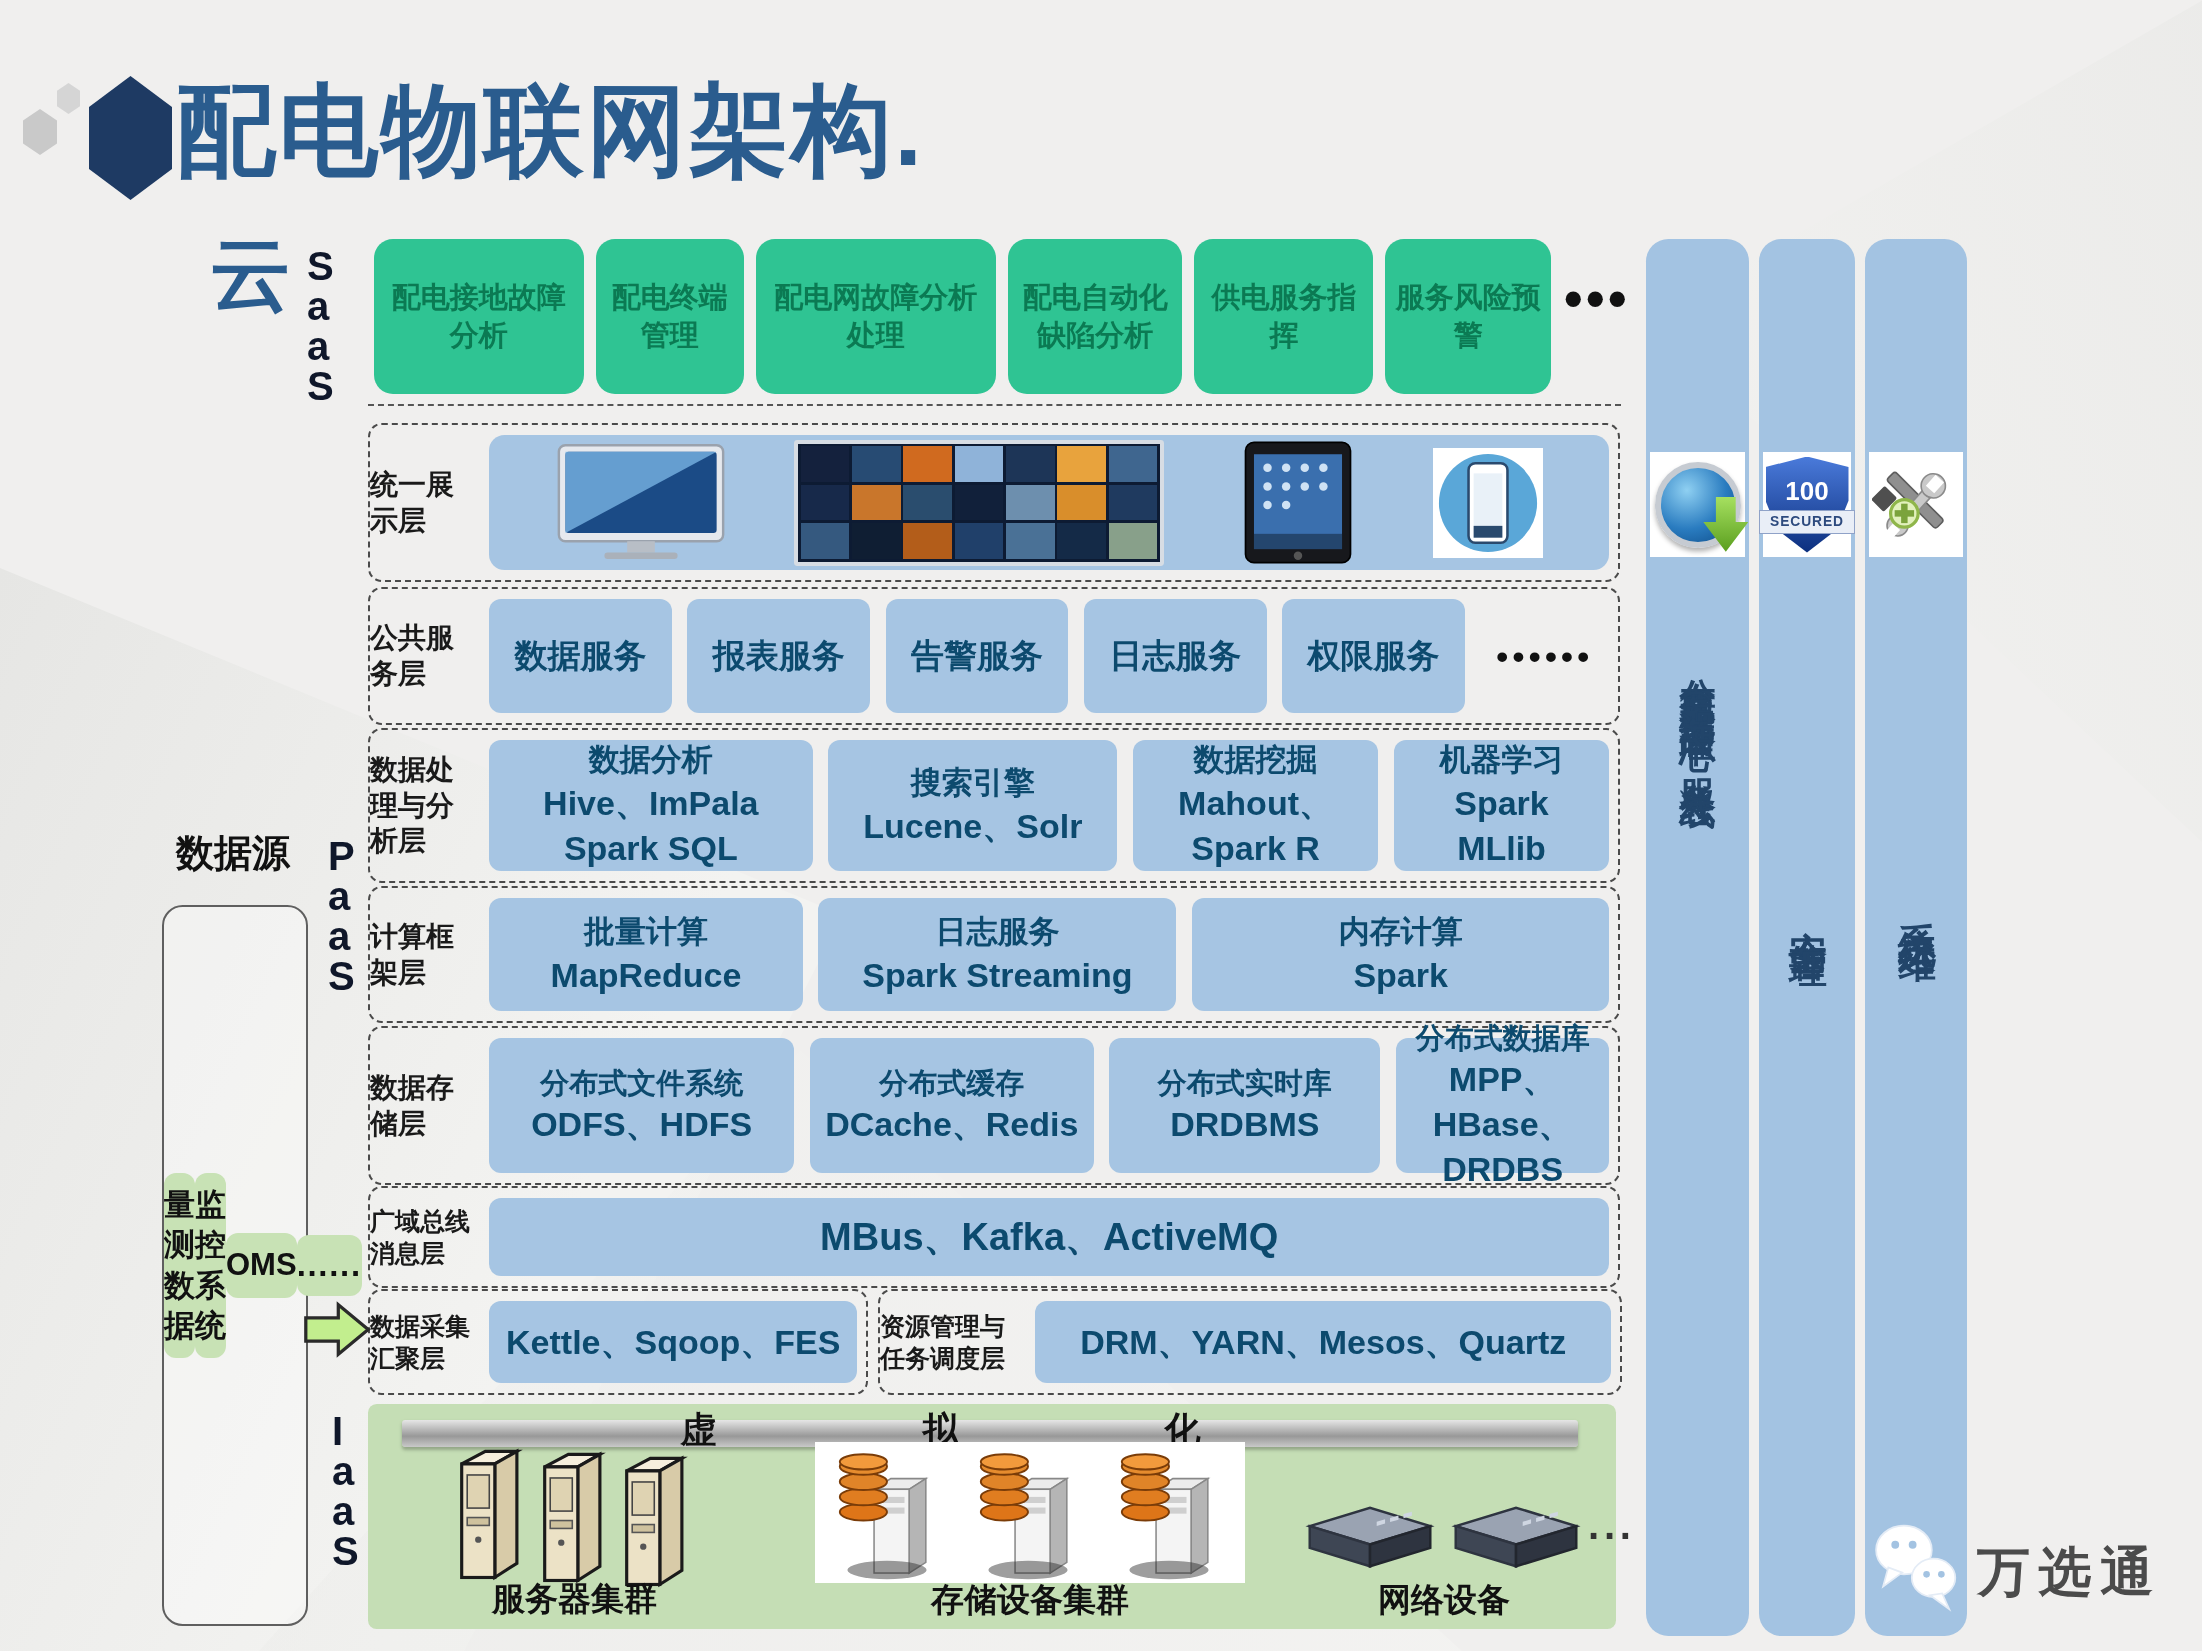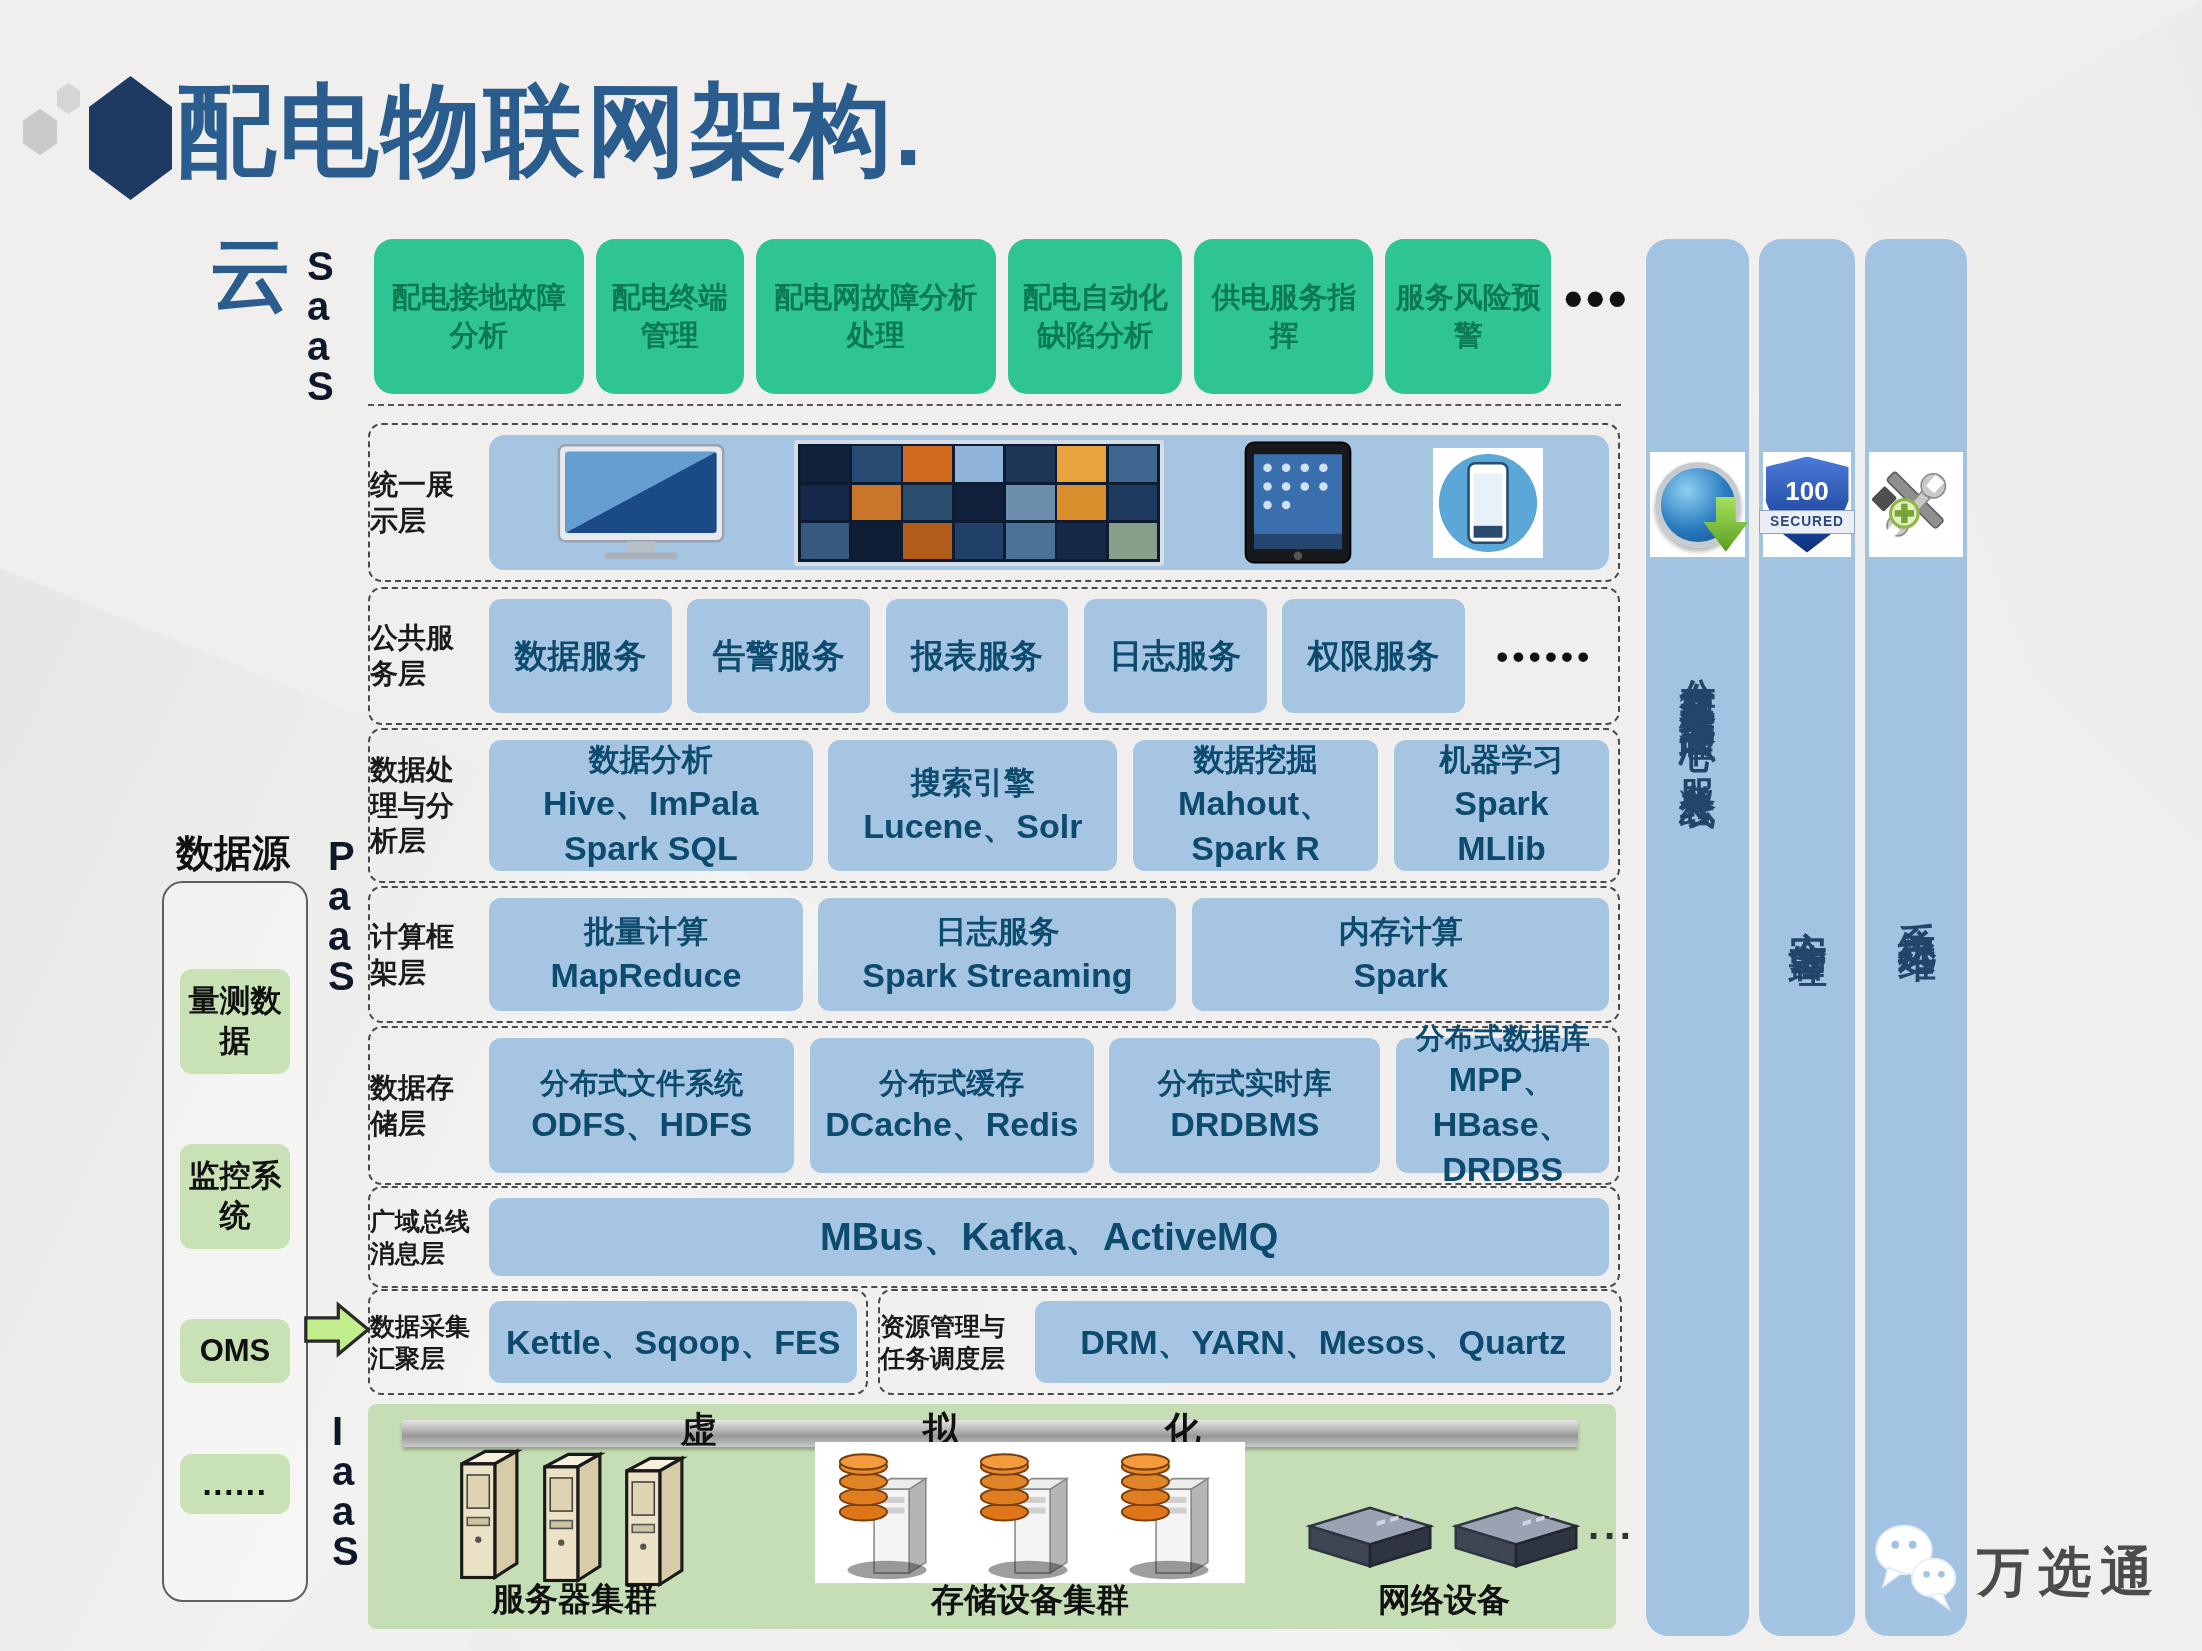--- a/index.html
+++ b/index.html
@@ -56,22 +56,22 @@
   .iaas-panel{left:368px;top:1404px;width:1248px;height:225px;background:#c5deb5;border-radius:8.6px;}
   .virt-bar{position:absolute;left:34px;right:38px;top:15.5px;height:27.5px;border-radius:3.4px;
     background:linear-gradient(#e6e6e6,#989898 60%,#c9c9c9);box-shadow:0 2.6px 3.4px rgba(0,0,0,.25);}
   .virt-text{position:absolute;top:1.7px;left:50%;transform:translateX(-50%);white-space:nowrap;
     font-size:36px;font-weight:700;color:#111;letter-spacing:206px;padding-left:103px;}
   .iaas-group{position:absolute;text-align:center;}
   .iaas-label{position:absolute;bottom:0;left:0;width:100%;font-size:33px;font-weight:700;color:#111;}
   .iaas-dots{left:1588px;top:1514px;font-size:40px;font-weight:700;color:#333;letter-spacing:2.6px;}
   
   .ds-title{left:176px;top:828px;font-size:38px;font-weight:700;color:#111;}
-  .ds-box{left:162px;top:881px;width:146px;height:721px;border:2.6px solid #5f5f5f;border-radius:20.6px;
-    background:rgba(255,255,255,.35);display:flex;flex-direction:column;align-items:center;
+  .ds-box{left:162px;top:905px;width:146px;height:721px;border:2.6px solid #5f5f5f;border-radius:20.6px;
+    background:rgba(255,255,255,.35);display:flex;flex-direction:row;align-items:center;
     justify-content:space-evenly;box-sizing:border-box;padding:15.5px 0;}
   .ds-item{width:110px;background:#c8e2b5;border-radius:12px;font-size:31px;font-weight:700;color:#111;
     text-align:center;padding:12px 0;line-height:1.3;}
   .ds-item.dots{font-size:33px;letter-spacing:1.7px;padding:8.6px 0;}
   
   .pillar{position:absolute;top:239px;height:1397px;background:#a3c3e2;border-radius:22.4px;}
   .pillar-iconbox{position:absolute;left:4.3px;right:4.3px;top:213px;height:105px;background:#fff;
     display:flex;align-items:center;justify-content:center;}
   .pillar-label{position:absolute;left:50%;transform:translateX(-50%);writing-mode:vertical-rl;
     text-orientation:upright;font-size:38px;font-weight:700;color:#22456a;letter-spacing:6.9px;line-height:1.05;}
@@ -269,22 +269,22 @@
   </div>
 </div>
 
 <div class="layer" style="top:587px;height:134px;">
   <div class="layer-label">
     <span>公共服</span>
     <span>务层</span>
   </div>
   <div class="layer-content">
     <div class="bluebox svc" style="flex-grow:1">数据服务</div>
+    <div class="bluebox svc" style="flex-grow:1">报表服务</div>
     <div class="bluebox svc" style="flex-grow:1">告警服务</div>
-    <div class="bluebox svc" style="flex-grow:1">报表服务</div>
     <div class="bluebox svc" style="flex-grow:1">日志服务</div>
     <div class="bluebox svc" style="flex-grow:1">权限服务</div>
     <div class="row-dots">••••••</div>
   </div>
 </div>
 
 <div class="layer" style="top:728px;height:151px;">
   <div class="layer-label">
     <span>数据处</span>
     <span>理与分</span>

